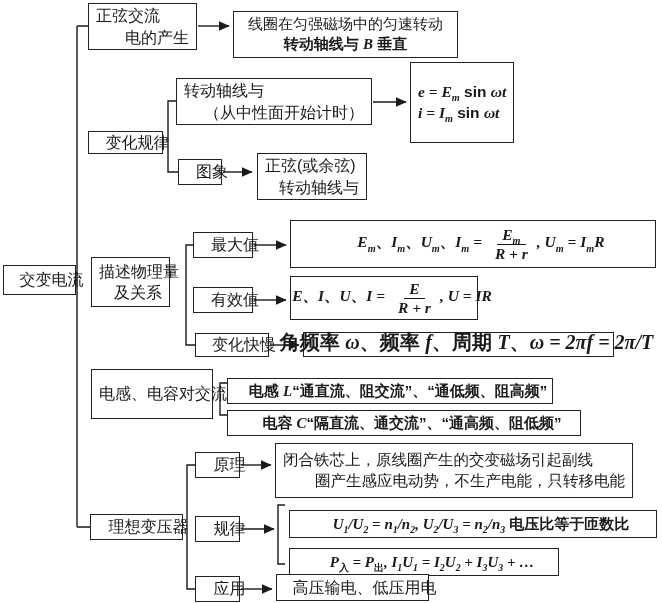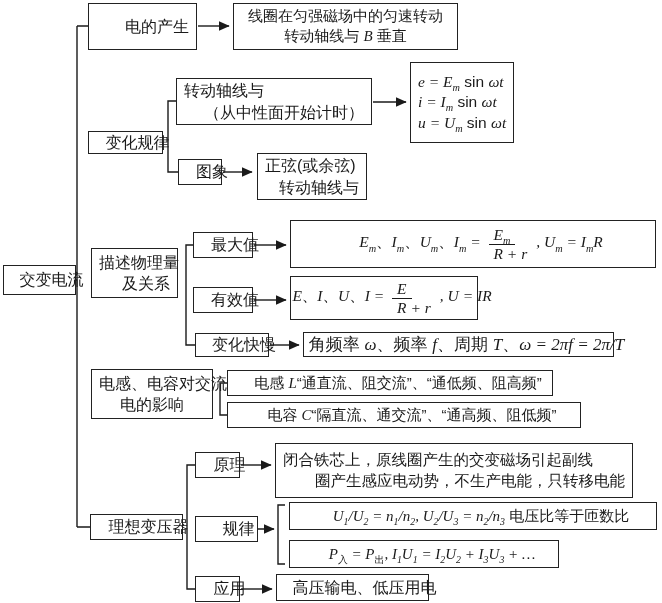--- a/index.html
+++ b/index.html
@@ -9,31 +9,31 @@
   .box{position:absolute;z-index:1;box-sizing:border-box;border:1.4px solid #222;background:#fff;
        display:flex;flex-direction:column;justify-content:center;}
   .ln{padding:0 7px;line-height:1.32;white-space:nowrap;}
   .ln.left{text-align:left;}
   .ln.right{text-align:right;}
   .ln.center{text-align:center;}
   .lbl{align-items:center;padding-left:24px;}
   .lbl .ln{padding:0 4px;}
   
   .fbox{flex-direction:row;align-items:center;padding-left:16px;}
-  .fm{font-family:"Liberation Serif",serif;font-style:italic;white-space:nowrap;}
+  .fm{font-family:"Liberation Serif",serif;font-style:italic;white-space:nowrap;font-weight:bold;}
   .fm .up{font-style:normal;font-family:"Liberation Sans",sans-serif;}
   .fm sub{font-size:66%;line-height:0;}
-  .frac{display:inline-flex;flex-direction:column;align-items:flex-start;vertical-align:middle;
+  .frac{display:inline-flex;flex-direction:column;align-items:center;vertical-align:middle;
         margin:0 4px;line-height:1.12;}
   .fnum{border-bottom:1.2px solid #1a1a1a;padding:0 5px;}
   .fden{padding:0 5px;}
   .fs16{font-size:16px;}
-  .fs15{font-size:15px;}
+  .fs15{font-size:15px;margin-top:8px;}
   .fs155{font-size:15.5px;}
-  .fs145{font-size:17px;align-items:flex-end;}
+  .fs145{font-size:20px;align-items:flex-end;}
 </style>
 </head>
 <body>
 
 <div class="stage">
 
   <svg class="wires" width="662" height="603" viewBox="0 0 662 603">
     <defs>
       <marker id="ah" markerWidth="9" markerHeight="8" refX="7.5" refY="3.5" orient="auto">
         <path d="M0,0 L8,3.5 L0,7 Z" fill="#1a1a1a"></path>
@@ -56,48 +56,48 @@
       <line x1="241" y1="529" x2="274" y2="529" marker-end="url(#ah)"></line>
       <line x1="241" y1="589" x2="272" y2="589" marker-end="url(#ah)"></line>
     </g>
   </svg>
 
   <div class="box lbl fs16" style="left:3px;top:265px;width:73px;height:30px">
     <div class="ln center">交变电流</div>
   </div>
 
   <div class="box fs16" style="left:88px;top:3px;width:109px;height:47px">
+    <div class="ln left">正弦交流</div>
     <div class="ln right">电的产生</div>
   </div>
   <div class="box fs15" style="left:233px;top:3px;width:225px;height:47px">
     <div class="ln center">线圈在匀强磁场中的匀速转动</div>
     <div class="ln center fm"><span class="up">转动轴线与 </span><span>B</span><span class="up"> 垂直</span></div>
   </div>
 
   <div class="box lbl fs16" style="left:88px;top:131px;width:75px;height:23px">
     <div class="ln center">变化规律</div>
   </div>
   <div class="box fs16" style="left:176px;top:78px;width:196px;height:47px">
     <div class="ln left">转动轴线与</div>
     <div class="ln right">（从中性面开始计时）</div>
   </div>
   <div class="box fs155" style="left:410px;top:62px;width:104px;height:81px">
     <div class="ln left fm"><span>e = E</span><sub>m</sub><span class="up"> sin </span><span>ωt</span></div>
     <div class="ln left fm"><span>i = I</span><sub>m</sub><span class="up"> sin </span><span>ωt</span></div>
-    <div class="ln left fm"><span>u = U</span><sub>m</sub><span class="up"> sin </span><span>ωt</span></div>
   </div>
   <div class="box lbl fs16" style="left:178px;top:159px;width:44px;height:26px">
     <div class="ln center">图象</div>
   </div>
   <div class="box fs16" style="left:257px;top:153px;width:110px;height:47px">
     <div class="ln left">正弦(或余弦)</div>
     <div class="ln right">转动轴线与</div>
   </div>
 
-  <div class="box fs16" style="left:91px;top:248px;width:87px;height:50px">
+  <div class="box fs16" style="left:91px;top:257px;width:79px;height:50px">
     <div class="ln left">描述物理量</div>
     <div class="ln right">及关系</div>
   </div>
   <div class="box lbl fs16" style="left:193px;top:232px;width:60px;height:26px">
     <div class="ln center">最大值</div>
   </div>
   <div class="box fbox fs155" style="left:290px;top:220px;width:366px;height:48px">
     <span class="fm"><span>E</span><sub>m</sub><span class="up">、</span><span>I</span><sub>m</sub><span class="up">、</span><span>U</span><sub>m</sub><span class="up">、</span><span>I</span><sub>m</sub><span> = </span><span class="frac">
           <span class="fnum"><span>E</span><sub>m</sub></span>
           <span class="fden"><span>R + r</span></span>
@@ -114,40 +114,39 @@
   </div>
   <div class="box lbl fs16" style="left:195px;top:333px;width:74px;height:24px">
     <div class="ln center">变化快慢</div>
   </div>
   <div class="box fbox fs145" style="left:303px;top:332px;width:311px;height:25px">
     <span class="fm"><span class="up">角频率 </span><span>ω</span><span class="up">、频率 </span><span>f</span><span class="up">、周期 </span><span>T</span><span class="up">、</span><span>ω</span><span> = 2π</span><span>f</span><span> = 2π/</span><span>T</span></span>
   </div>
 
   <div class="box fs16" style="left:91px;top:369px;width:122px;height:50px">
     <div class="ln center">电感、电容对交流</div>
-    <div class="ln center">电的影响</div>
   </div>
   <div class="box fbox fs15" style="left:227px;top:370px;width:326px;height:26px">
     <span class="fm"><span class="up">电感 </span><span>L</span><span class="up">“通直流、阻交流”、“通低频、阻高频”</span></span>
   </div>
   <div class="box fbox fs15" style="left:227px;top:402px;width:354px;height:26px">
     <span class="fm"><span class="up">电容 </span><span>C</span><span class="up">“隔直流、通交流”、“通高频、阻低频”</span></span>
   </div>
 
   <div class="box lbl fs16" style="left:90px;top:514px;width:93px;height:26px">
     <div class="ln center">理想变压器</div>
   </div>
   <div class="box lbl fs16" style="left:195px;top:452px;width:45px;height:26px">
     <div class="ln center">原理</div>
   </div>
   <div class="box fs155" style="left:275px;top:443px;width:358px;height:55px">
     <div class="ln left">闭合铁芯上，原线圈产生的交变磁场引起副线</div>
     <div class="ln right">圈产生感应电动势，不生产电能，只转移电能</div>
   </div>
-  <div class="box lbl fs16" style="left:195px;top:516px;width:63px;height:26px">
+  <div class="box lbl fs16" style="left:195px;top:516px;width:45px;height:26px">
     <div class="ln center">规律</div>
   </div>
   <div class="box fbox fs15" style="left:289px;top:502px;width:368px;height:28px">
     <span class="fm"><span>U</span><sub>1</sub><span>/U</span><sub>2</sub><span> = </span><span>n</span><sub>1</sub><span>/n</span><sub>2</sub><span>, U</span><sub>2</sub><span>/U</span><sub>3</sub><span> = </span><span>n</span><sub>2</sub><span>/n</span><sub>3</sub><span class="up"> 电压比等于匝数比</span></span>
   </div>
   <div class="box fbox fs15" style="left:289px;top:540px;width:270px;height:28px">
     <span class="fm"><span>P</span><sub class="up">入</sub><span> = P</span><sub class="up">出</sub><span>, I</span><sub>1</sub><span>U</span><sub>1</sub><span> = I</span><sub>2</sub><span>U</span><sub>2</sub><span> + I</span><sub>3</sub><span>U</span><sub>3</sub><span> + …</span></span>
   </div>
   <div class="box lbl fs16" style="left:195px;top:576px;width:45px;height:26px">
     <div class="ln center">应用</div>

